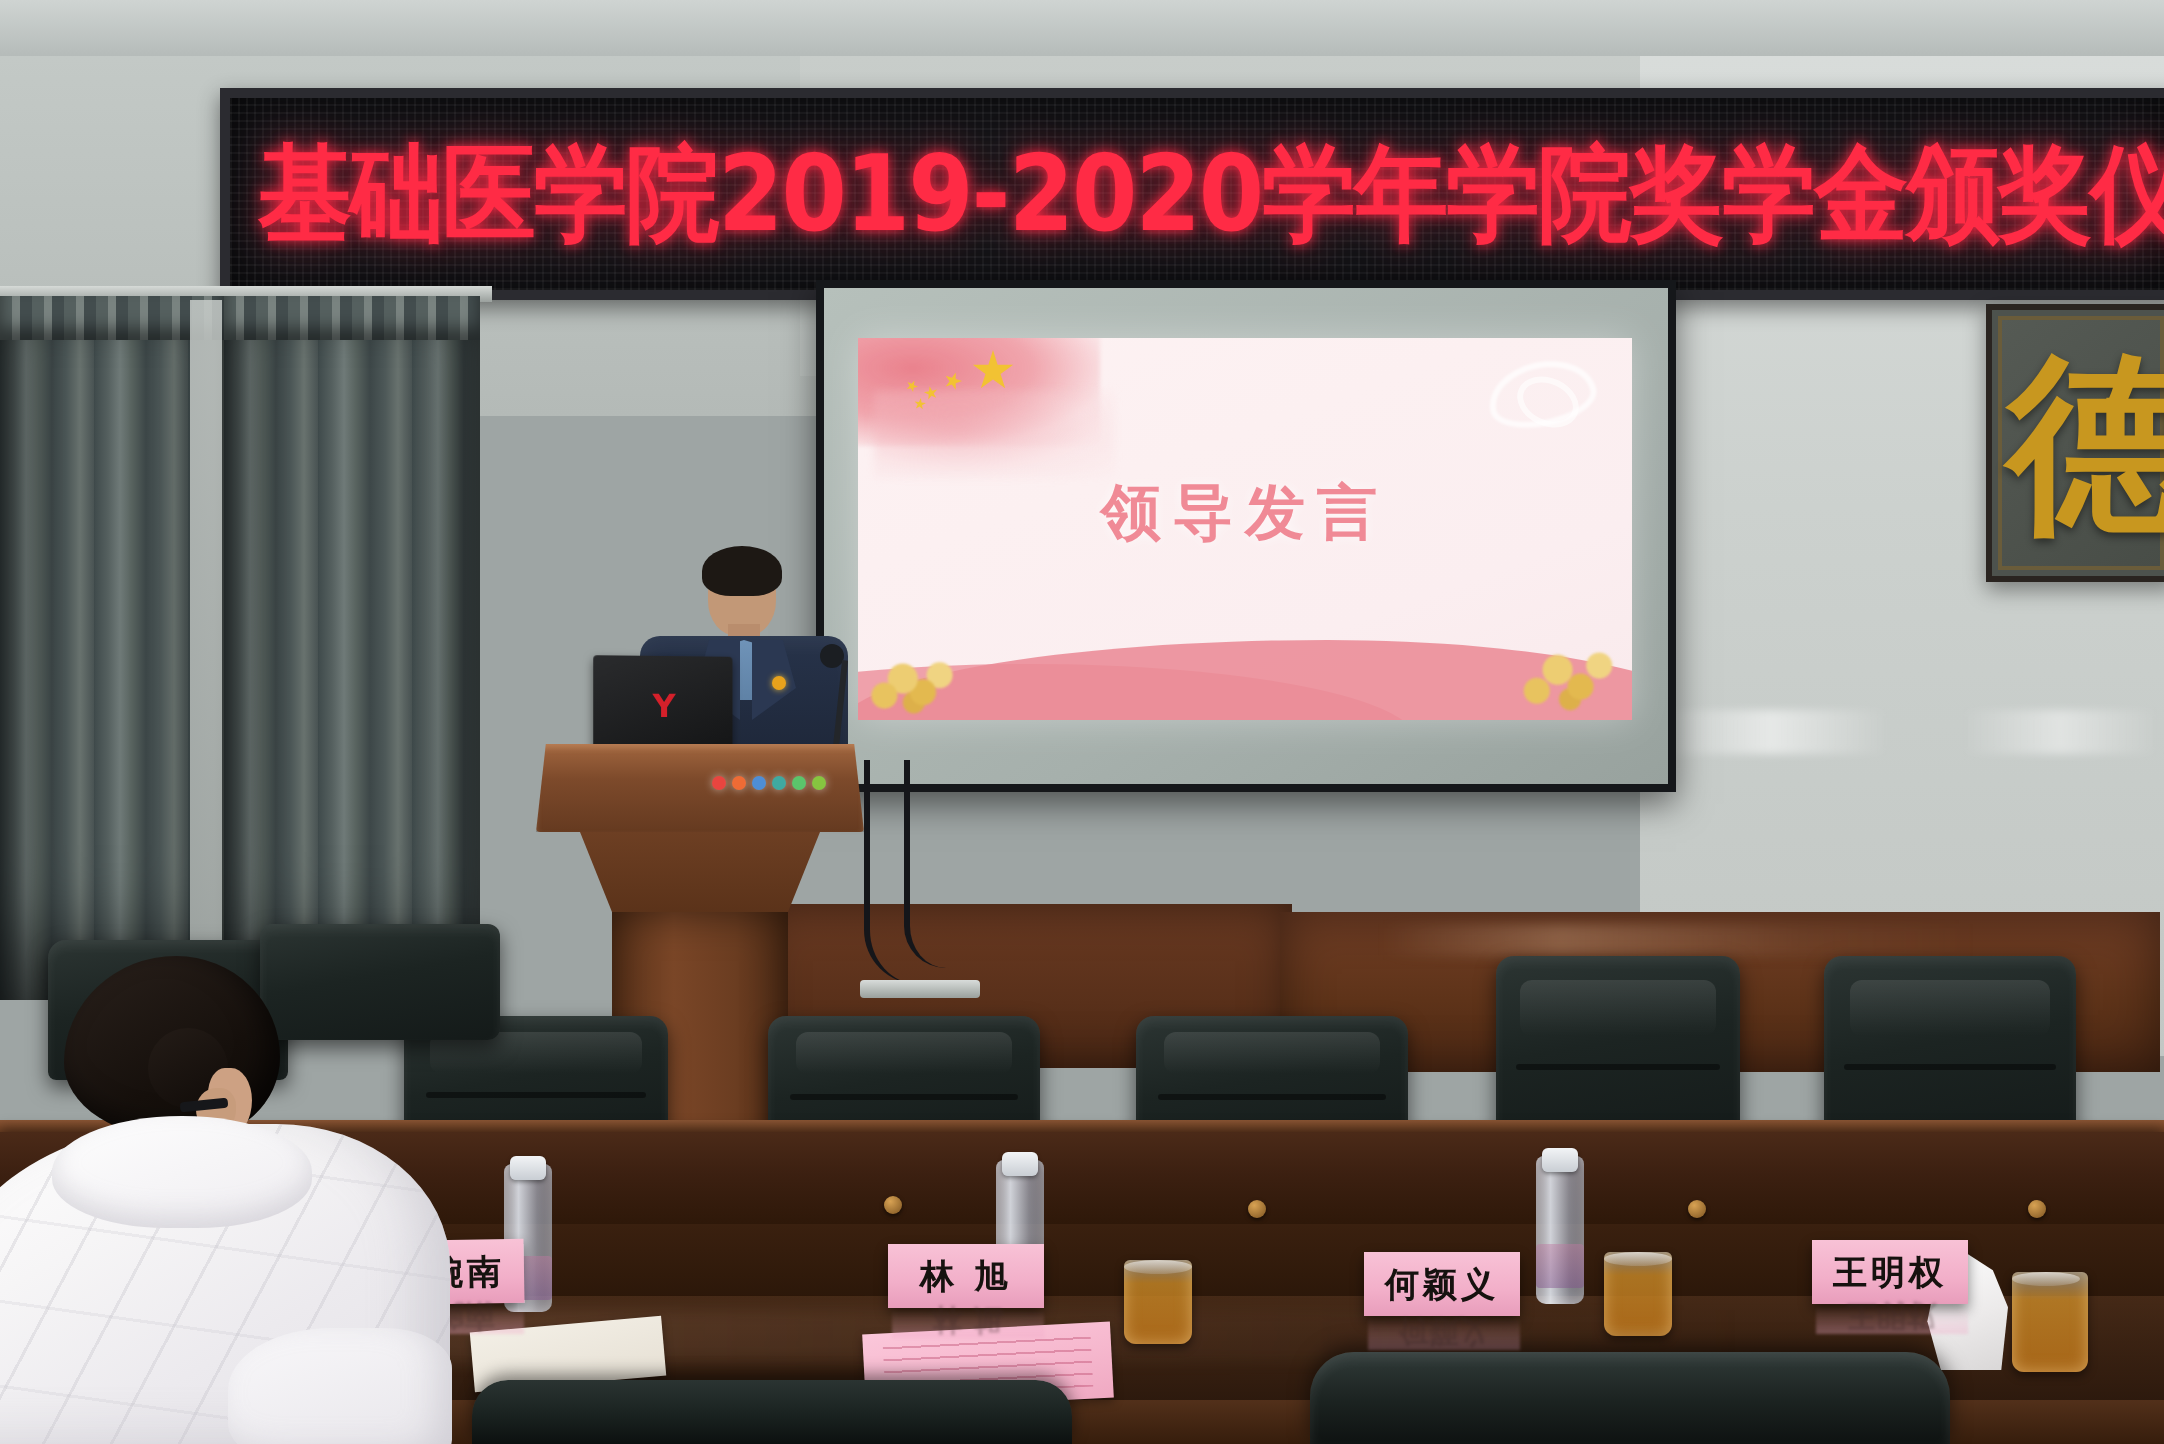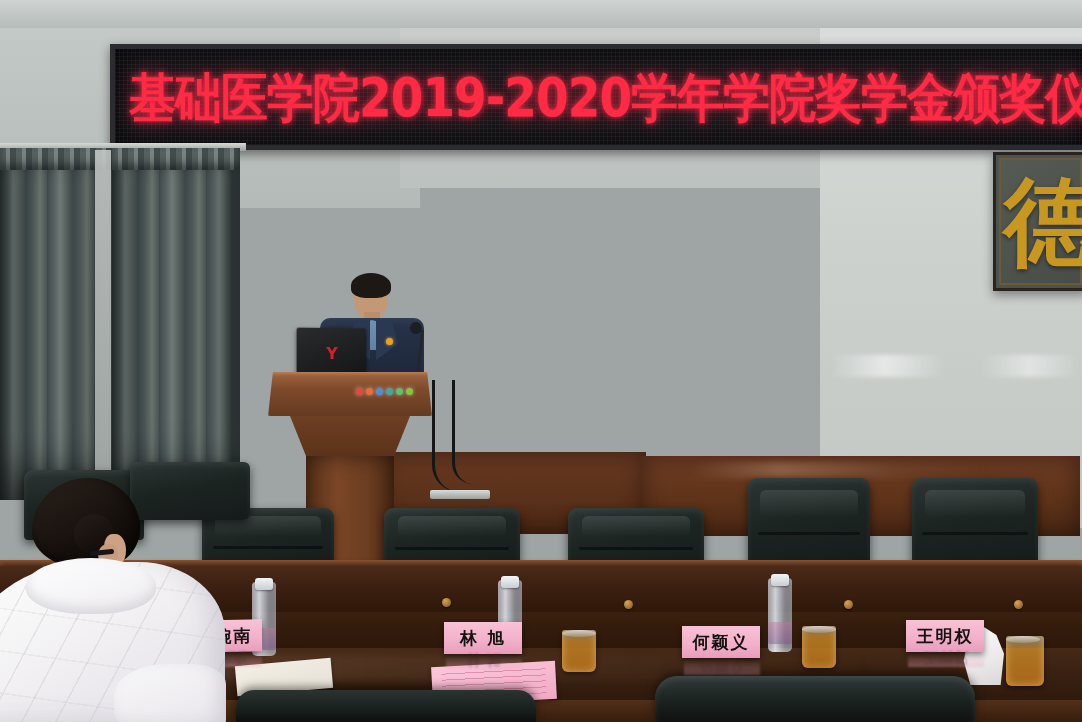--- a/index.html
+++ b/index.html
@@ -523,20 +523,39 @@
     <div class="led-text">基础医学院2019-2020学年学院奖学金颁奖仪式</div>
   </div>
 
   <div class="curtain-rod"></div>
   <div class="curtain curtain-a"></div>
   <div class="curtain curtain-b"></div>
   <div class="curtain-head curtain-head-a"></div>
   <div class="curtain-head curtain-head-b"></div>
   <div class="window-gap"></div>
 
+  <div class="screen-frame">
+    <div class="screen-surface"></div>
+    <div class="slide">
+      <div class="flag-splash"></div>
+      <div class="flag-splash2"></div>
+      <div class="star star-big"></div>
+      <div class="star star-s1"></div>
+      <div class="star star-s2"></div>
+      <div class="star star-s3"></div>
+      <div class="star star-s4"></div>
+      <div class="ribbon-tr"></div>
+      <div class="ribbon-tr2"></div>
+      <div class="slide-title">领导发言</div>
+      <div class="hill2"></div>
+      <div class="hill"></div>
+      <div class="gold-bush gold-left"></div>
+      <div class="gold-bush gold-right"></div>
+    </div>
+  </div>
 
   <div class="calligraphy">
     <div class="calligraphy-inner">
       <span class="calligraphy-char">德</span>
     </div>
   </div>
 
   <div class="wood-panel"></div>
   <div class="wood-panel2"></div>
   <div class="wood-sheen"></div>

